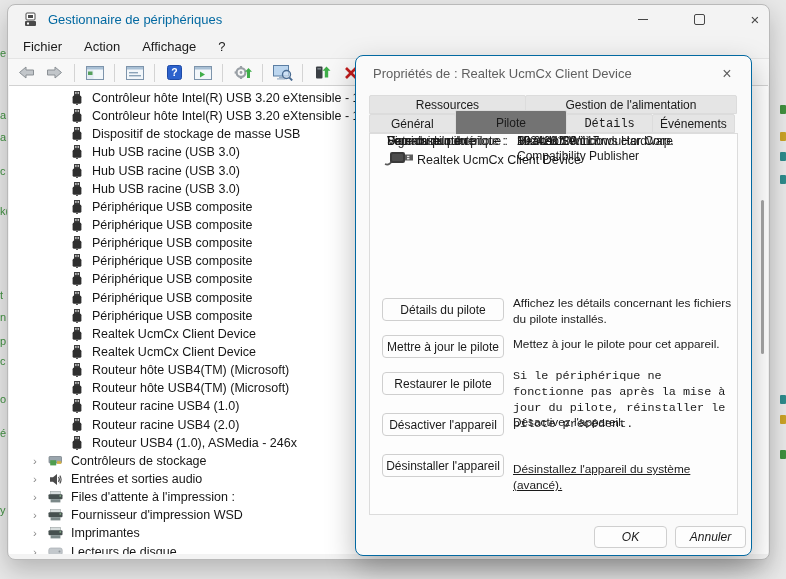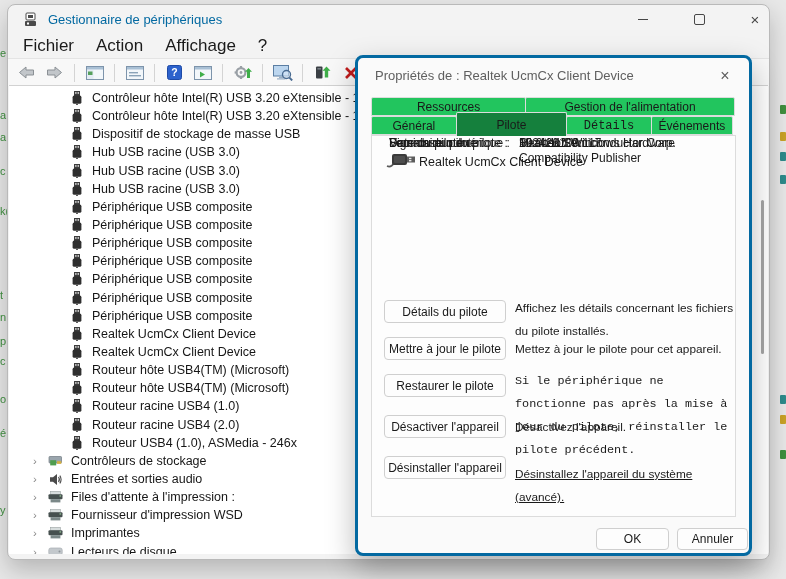--- a/index.html
+++ b/index.html
@@ -24,21 +24,21 @@
   .titlebar{height:29px;display:flex;align-items:center;position:relative;}
   .app-icon{margin-left:14px;width:16px;height:16px;display:flex;align-items:center;justify-content:center;}
   .title-text{margin-left:10px;font-size:13px;color:#0369a1;}
   .win-controls{position:absolute;right:2px;top:0;height:29px;display:flex;align-items:center;gap:36px;padding-right:2px;}
   .wc{width:20px;height:20px;display:flex;align-items:center;justify-content:center;color:#474747;}
   .wc .min-glyph{width:10px;height:1px;background:#474747;display:block;}
   .wc .max-glyph{width:9px;height:9px;border:1px solid #474747;border-radius:2px;display:block;}
   .wc.close{font-size:15px;line-height:15px;}
 
   .menubar{height:24px;display:flex;align-items:center;padding-left:4px;}
-  .menu-item{font-size:17px;color:#1a1a1a;padding:3px 11px;}
+  .menu-item{font-size:13px;color:#1a1a1a;padding:3px 11px;}
 
   .toolbar{height:27px;display:flex;align-items:center;padding-left:6px;gap:3px;
     border-top:1px solid #e4e4e4;background:#f8f8f8;}
   .tbtn{width:25px;height:22px;display:flex;align-items:center;justify-content:center;}
   .tsep{width:1px;height:18px;background:#d4d4d4;margin:0 4px;}
 
   
   .tree-panel{position:absolute;left:1px;right:1px;top:80px;height:468px;background:#ffffff;
     border-top:1px solid #d2d2d2;overflow:hidden;}
   .rows{padding-top:3px;}
@@ -52,58 +52,58 @@
   .trow.usb svg.tic-usb{display:block;}
   .trow.storage svg.tic-storage{display:block;}
   .trow.audio svg.tic-audio{display:block;}
   .trow.printer svg.tic-printer{display:block;}
   .trow.disk svg.tic-disk{display:block;}
   .vscroll{position:absolute;right:4px;top:114px;width:3px;height:154px;background:#a6a6a6;border-radius:2px;}
 
   
   .dialog{
     position:absolute;left:355px;top:55px;width:397px;height:501px;
-    background:#fafafa;border:3px solid #0369a1;border-radius:8px;
+    background:#fafafa;border:1px solid #0369a1;border-radius:8px;
     box-shadow:0 12px 30px rgba(0,0,0,.28);z-index:5;box-sizing:border-box;
   }
   .dlg-titlebar{height:36px;position:relative;}
   .dlg-title{position:absolute;left:17px;top:10px;font-size:13px;color:#5f5f5f;}
   .dlg-close{position:absolute;right:10px;top:7px;width:28px;height:22px;display:flex;align-items:center;justify-content:center;
     color:#5f5f5f;font-size:16px;}
 
   .tabs-page{position:absolute;left:13px;right:13px;top:39px;height:420px;}
   .tabrow{position:absolute;left:0;right:0;display:flex;}
   .tabrow.r1{top:0;}
   .tabrow.r2{top:19px;}
-  .tab{box-sizing:border-box;height:19px;background:#22c55e;border:1px solid #dcdcdc;margin-right:-1px;
+  .tab{box-sizing:border-box;height:19px;background:#e5e5e5;border:1px solid #dcdcdc;margin-right:-1px;
     display:flex;align-items:center;justify-content:center;font-size:12px;color:#1a1a1a;border-radius:2px 2px 0 0;}
   .tabrow.r1 .tab:nth-child(1){width:42.5%;}
   .tabrow.r1 .tab:nth-child(2){width:57.5%;}
   .tabrow.r2 .tab:nth-child(1){width:23.5%;}
   .tabrow.r2 .tab:nth-child(2){width:30.5%;}
   .tabrow.r2 .tab:nth-child(3){width:23.5%;font-family:Liberation Mono, monospace;}
   .tabrow.r2 .tab:nth-child(4){width:22.5%;}
-  .tabrow.r2 .tab.active{position:relative;top:-4px;height:24px;background:#15803d;border-bottom:none;z-index:3;}
+  .tabrow.r2 .tab.active{position:relative;top:-4px;height:24px;background:#737373;border-bottom:none;z-index:3;}
 
   .tab-page{position:absolute;left:0;right:0;top:38px;height:382px;box-sizing:border-box;
     background:#fdfdfd;border:1px solid #dcdcdc;z-index:1;}
   .dev-head-icon{position:absolute;left:13px;top:13px;}
   .dev-head-name{position:absolute;left:47px;top:19px;font-size:12.5px;color:#1a1a1a;}
 
   .info-row{position:absolute;left:17px;right:8px;}
   .info-label{position:absolute;left:0;top:0;font-size:12px;color:#1a1a1a;white-space:nowrap;}
   .info-value{position:absolute;left:130px;top:0;width:225px;font-size:12px;color:#1a1a1a;line-height:14.5px;}
 
   .act-btn{position:absolute;left:12px;width:122px;height:23px;box-sizing:border-box;
     background:#fdfdfd;border:1px solid #cfcfcf;border-radius:4px;
     display:flex;align-items:center;justify-content:center;font-size:12px;color:#1a1a1a;}
-  .act-desc{position:absolute;left:143px;width:224px;font-size:11.8px;color:#1a1a1a;line-height:23px;}
+  .act-desc{position:absolute;left:143px;width:224px;font-size:11.8px;color:#1a1a1a;line-height:16px;}
 
   .dlg-footer-btn{position:absolute;height:22px;box-sizing:border-box;background:#fdfdfd;border:1px solid #cfcfcf;
-    border-radius:4px;display:flex;align-items:center;justify-content:center;font-size:12px;color:#1a1a1a;}
+    border-radius:4px;display:flex;align-items:center;justify-content:center;font-size:12px;color:#1a1a1a;font-style:italic;}
   .btn-ok{left:238px;top:470px;width:73px;}
   .btn-cancel{left:319px;top:470px;width:71px;}
 </style>
 </head>
 <body>
 
 <div class="frag-left">
 
     <span class="frag" style="top: 48px;">e</span>
 

